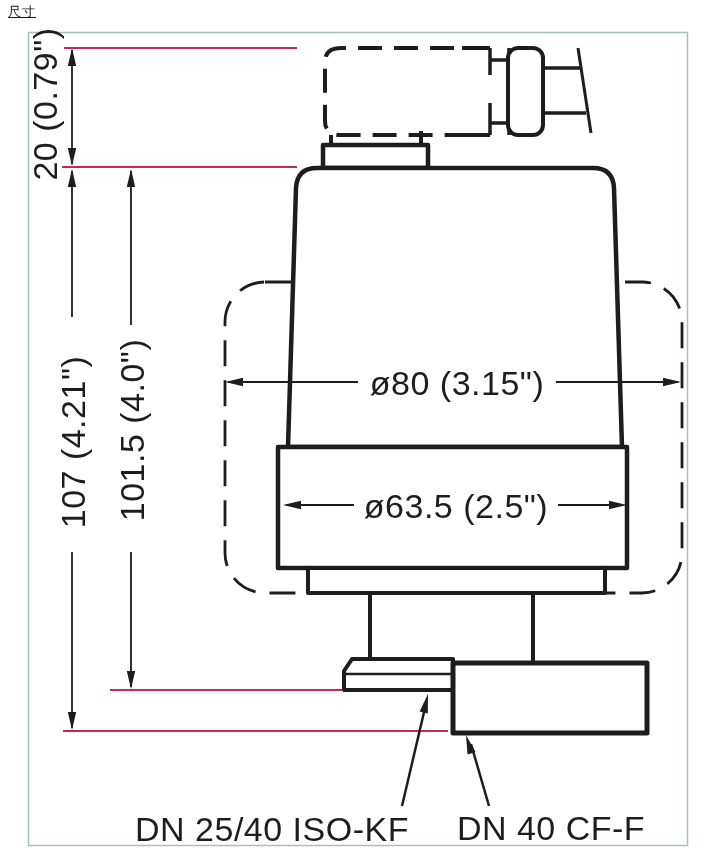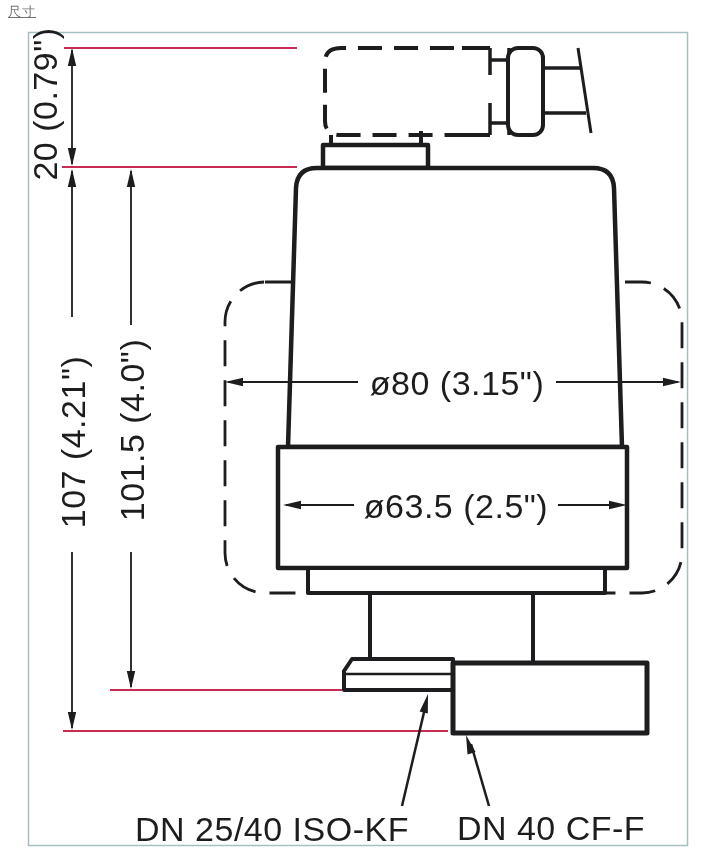--- a/index.html
+++ b/index.html
@@ -1,18 +1,18 @@
 <!DOCTYPE html>
 <html><head>
 <meta charset="utf-8">
 <style>
   html,body{margin:0;padding:0;background:#ffffff;}
   .page{position:relative;width:715px;height:863px;background:#fff;overflow:hidden;
         font-family:"Liberation Sans", sans-serif;}
-  .heading{position:absolute;left:8px;top:3px;font-size:13px;color:#737373;
+  .heading{position:absolute;left:8px;top:3px;font-size:13px;color:#0f172a;
            letter-spacing:1px;text-decoration:underline;}
   svg{position:absolute;left:0;top:0;}
   svg text{font-family:"Liberation Sans", sans-serif;font-size:34px;fill:#1d1d1f;
            letter-spacing:0.5px;}
   .lbl{font-size:34px;}
 </style>
 </head>
 <body>
 
 <div class="page">

